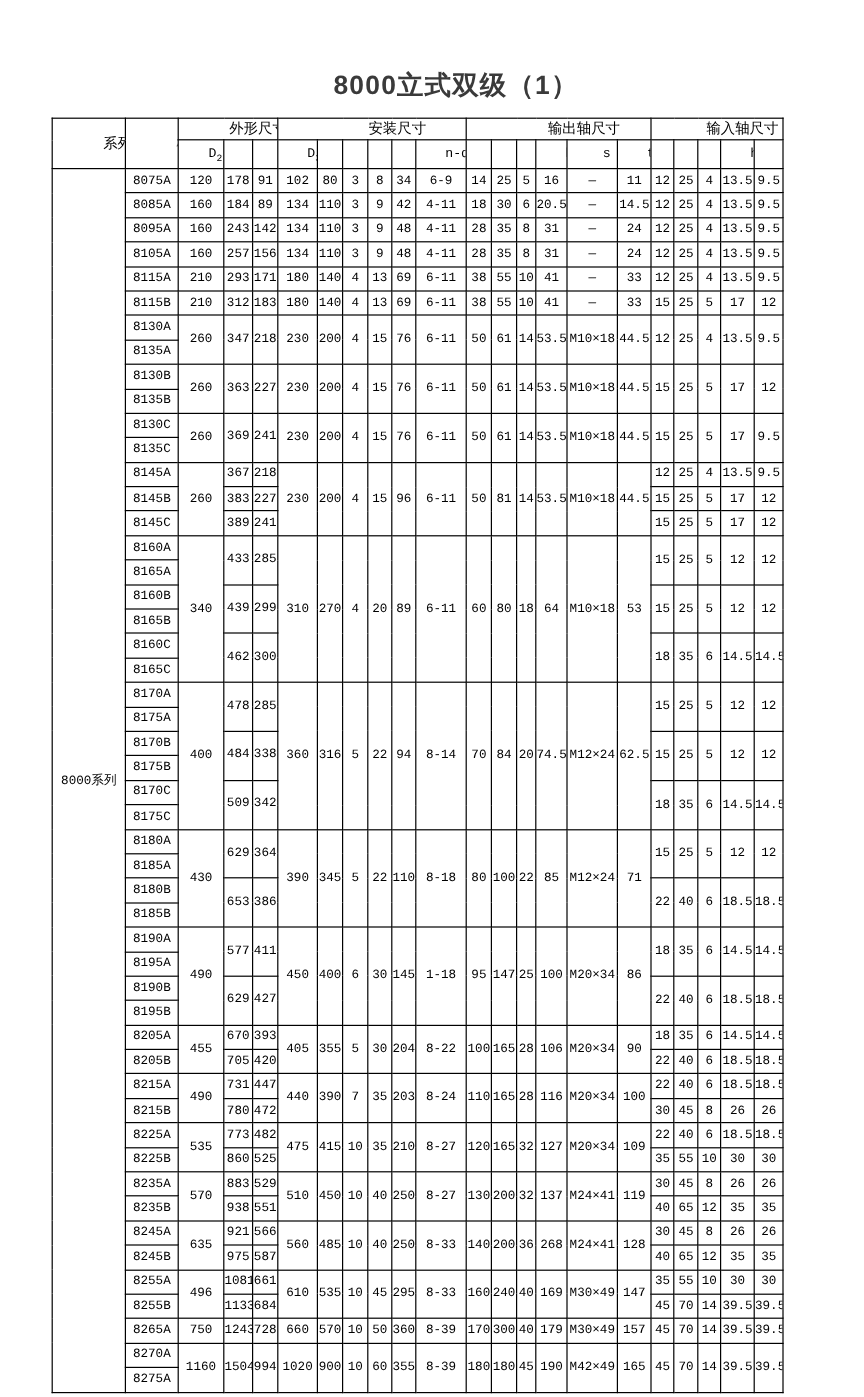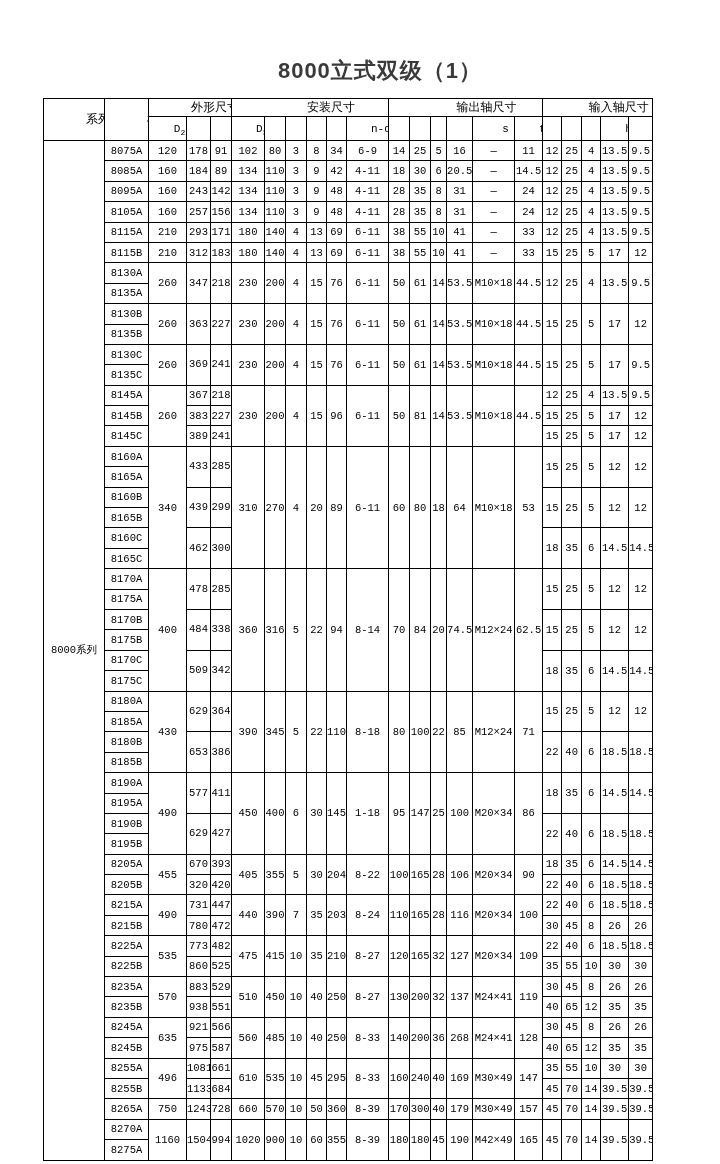--- a/index.html
+++ b/index.html
@@ -577,21 +577,21 @@
           <td rowspan="2">M20×34</td>
           <td rowspan="2">90</td>
           <td>18</td>
           <td>35</td>
           <td>6</td>
           <td>14.5</td>
           <td>14.5</td>
         </tr>
         <tr>
           <td class="model">8205B</td>
-          <td>320</td>
+          <td>705</td>
           <td>420</td>
           <td>22</td>
           <td>40</td>
           <td>6</td>
           <td>18.5</td>
           <td>18.5</td>
         </tr>
         <tr>
           <td class="model">8215A</td>
           <td rowspan="2">490</td>

